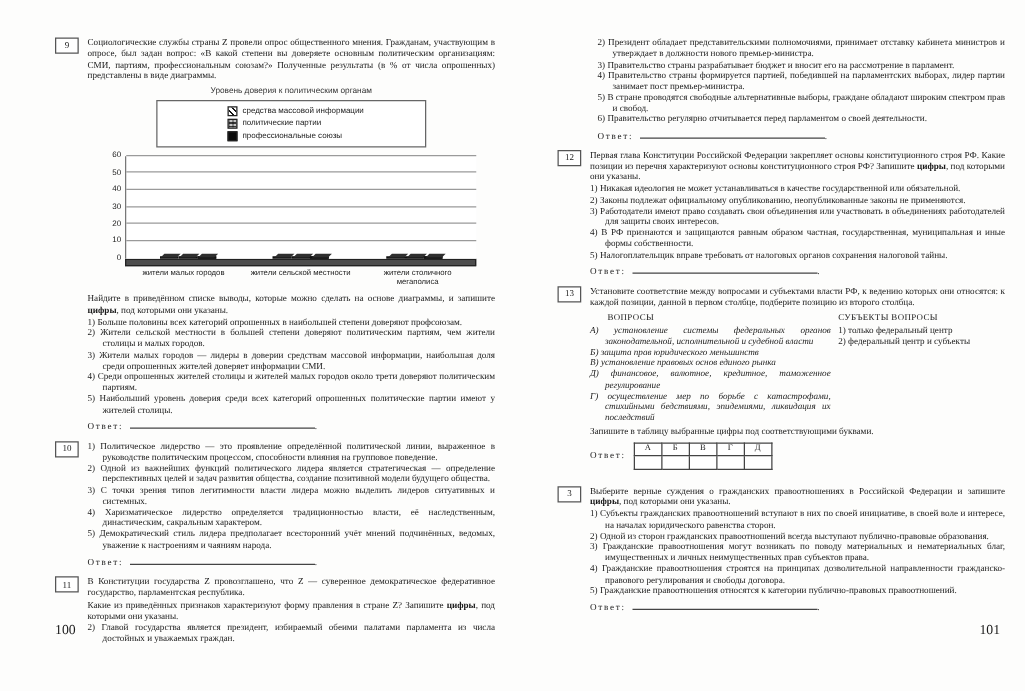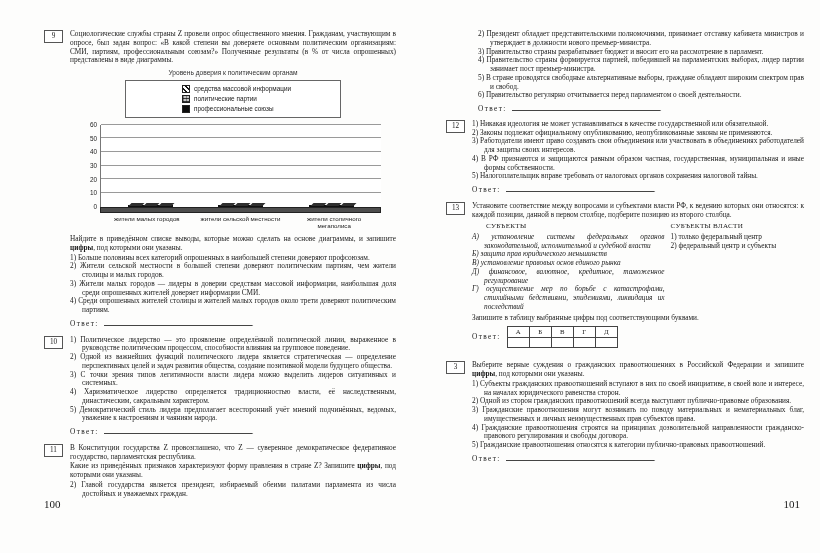--- a/index.html
+++ b/index.html
@@ -141,20 +141,21 @@
               <div class="xlab">жители столичного мегаполиса</div>
             </div>
         </div>
 
         <div class="para"><span>Найдите в приведённом списке выводы, которые можно сделать на основе диаграммы, и запишите </span><span class="b">цифры</span><span>, под которыми они указаны.</span></div>
         <div class="list">
             <div class="li">1) Больше половины всех категорий опрошенных в наибольшей степени доверяют профсоюзам.</div>
             <div class="li">2) Жители сельской местности в большей степени доверяют политическим партиям, чем жители столицы и малых городов.</div>
             <div class="li">3) Жители малых городов — лидеры в доверии средствам массовой информации, наибольшая доля среди опрошенных жителей доверяет информации СМИ.</div>
             <div class="li">4) Среди опрошенных жителей столицы и жителей малых городов около трети доверяют политическим партиям.</div>
+            <div class="li">5) Наибольший уровень доверия среди всех категорий опрошенных политические партии имеют у жителей столицы.</div>
           </div>
         <div class="answer"><span class="aword">Ответ:</span><span class="aline"></span><span>.</span></div>
       </div>
     </div>
 
     <div class="task">
       <div class="tasknum">10</div>
       <div class="taskbody">
         <div class="list">
             <div class="li">1) Политическое лидерство — это проявление определённой политической линии, выраженное в руководстве политическим процессом, способности влияния на групповое поведение.</div>
@@ -191,48 +192,49 @@
           <div class="li">5) В стране проводятся свободные альтернативные выборы, граждане обладают широким спектром прав и свобод.</div>
           <div class="li">6) Правительство регулярно отчитывается перед парламентом о своей деятельности.</div>
         </div>
       <div class="answer"><span class="aword">Ответ:</span><span class="aline"></span><span>.</span></div>
     </div>
     <div style="height:6px;"></div>
 
     <div class="task">
       <div class="tasknum">12</div>
       <div class="taskbody">
+        <div class="para"><span>Первая глава Конституции Российской Федерации закрепляет основы конституционного строя РФ. Какие позиции из перечня характеризуют основы конституционного строя РФ? Запишите </span><span class="b">цифры</span><span>, под которыми они указаны.</span></div>
         <div class="list">
             <div class="li">1) Никакая идеология не может устанавливаться в качестве государственной или обязательной.</div>
             <div class="li">2) Законы подлежат официальному опубликованию, неопубликованные законы не применяются.</div>
             <div class="li">3) Работодатели имеют право создавать свои объединения или участвовать в объединениях работодателей для защиты своих интересов.</div>
             <div class="li">4) В РФ признаются и защищаются равным образом частная, государственная, муниципальная и иные формы собственности.</div>
             <div class="li">5) Налогоплательщик вправе требовать от налоговых органов сохранения налоговой тайны.</div>
           </div>
         <div class="answer"><span class="aword">Ответ:</span><span class="aline"></span><span>.</span></div>
       </div>
     </div>
 
     <div class="task">
       <div class="tasknum">13</div>
       <div class="taskbody">
         <div class="para">Установите соответствие между вопросами и субъектами власти РФ, к ведению которых они относятся: к каждой позиции, данной в первом столбце, подберите позицию из второго столбца.</div>
         <div class="match">
           <div class="mcol1">
-            <div class="mhead">СУБЪЕКТЫ</div>
+            <div class="mhead">ВОПРОСЫ</div>
             <div class="list">
                 <div class="li">А) установление системы федеральных органов законодательной, исполнительной и судебной власти</div>
                 <div class="li">Б) защита прав юридического меньшинств</div>
                 <div class="li">В) установление правовых основ единого рынка</div>
                 <div class="li">Д) финансовое, валютное, кредитное, таможенное регулирование</div>
                 <div class="li">Г) осуществление мер по борьбе с катастрофами, стихийными бедствиями, эпидемиями, ликвидация их последствий</div>
               </div>
           </div>
           <div class="mcol2">
-            <div class="mhead mhead2">СУБЪЕКТЫ ВЛАСТИ</div>
+            <div class="mhead mhead2">СУБЪЕКТЫ ВОПРОСЫ</div>
             <div class="list">
                 <div class="li">1) только федеральный центр</div>
                 <div class="li">2) федеральный центр и субъекты</div>
               </div>
           </div>
         </div>
         <div class="para">Запишите в таблицу выбранные цифры под соответствующими буквами.</div>
         <div class="answer-row">
           <span class="aword">Ответ:</span>
           <table class="atable">

